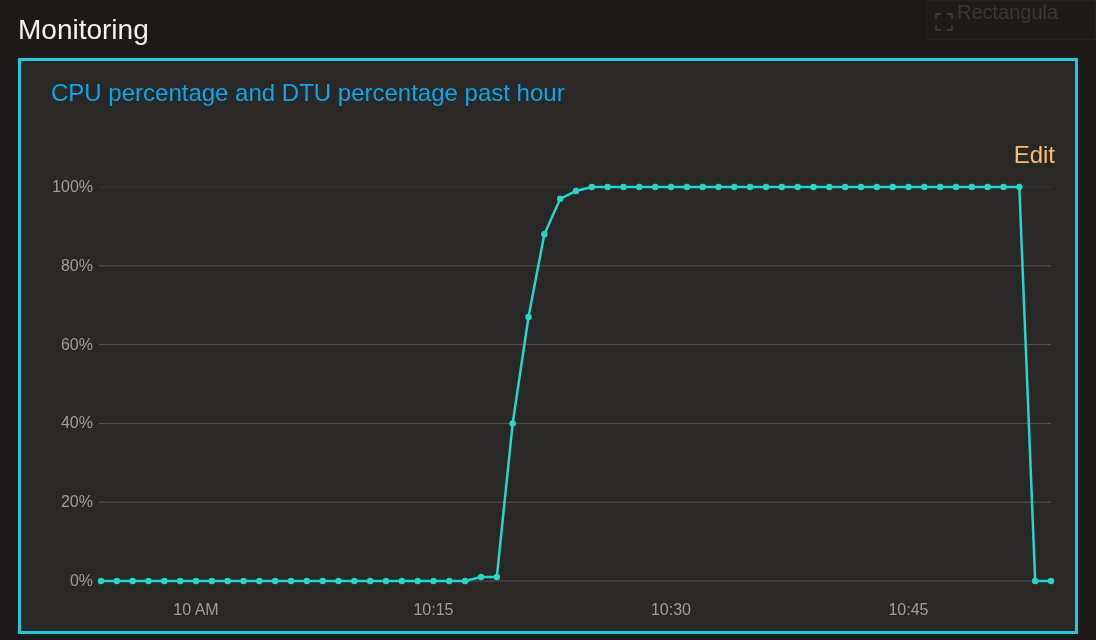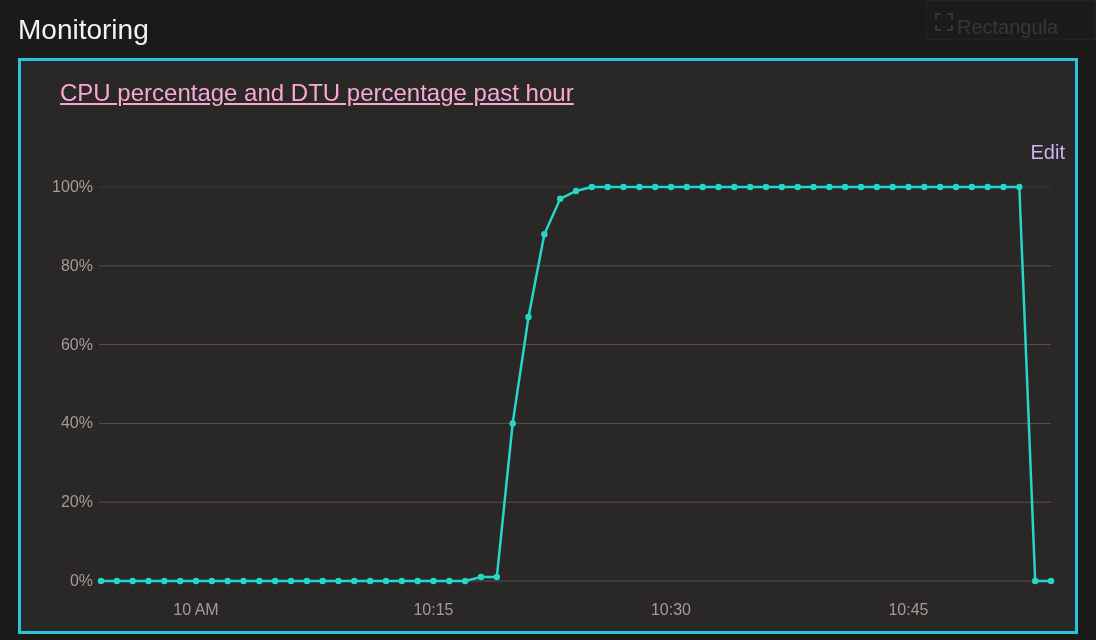--- a/index.html
+++ b/index.html
@@ -32,43 +32,42 @@
     right: 18px;
     height: 576px;
     border: 3px solid #26c6da;
     background: #2a2826;
     box-sizing: border-box;
     padding: 14px 12px 10px 16px;
   }
   .tile-title {
     font-size: 24px;
     font-weight: 400;
-    color: #f9a8d4;
-    margin: 4px 0 0 23px;
-    text-decoration: underline;
+    color: #0ea5e9;
+    margin: 4px 0 0 14px;
   }
   .edit-link {
     position: absolute;
-    right: 10px;
+    right: 20px;
     top: 80px;
-    font-size: 20px;
-    color: #c4b5fd;
+    font-size: 24px;
+    color: #fdba74;
     cursor: pointer;
   }
   .ghost-btn{
     position:absolute;
     right:0;
     top:0;
     width:170px;
     height:40px;
     border:1px solid #33312f;
     color:#6f6b67;
     font-size:20px;
     display:flex;
-    align-items:flex-end;
+    align-items:flex-start;
     padding-left:30px;
     box-sizing:border-box;
     overflow:hidden;
     background:#201f1d;
     opacity:.35;
   }
   .ghost-btn::before{
     content:'';
     position:absolute;
     left:8px; top:12px;

